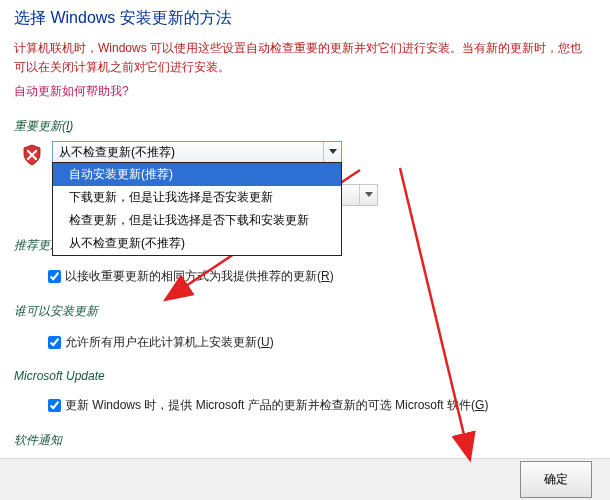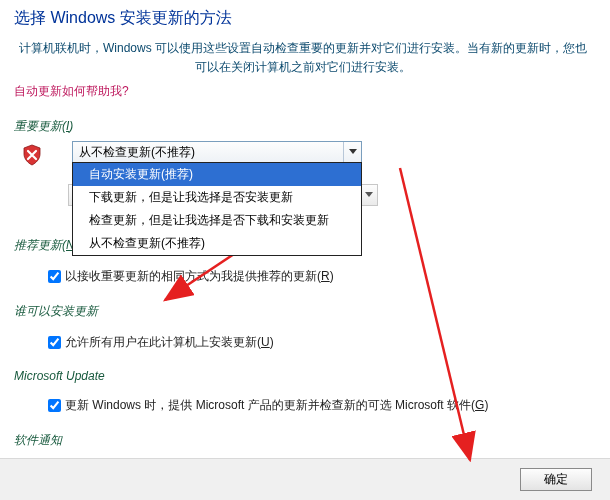--- a/index.html
+++ b/index.html
@@ -11,40 +11,40 @@
   height: 500px;
   overflow: hidden;
   position: relative;
 }
 .container { padding: 8px 18px 0 14px; }
 .title {
   color: #003399;
   font-size: 16px;
   margin-bottom: 10px;
 }
-.desc { color: #0c4a6e; line-height: 1.6; margin-bottom: 6px; text-align: center; }
+.desc { color: #b91c1c; line-height: 1.6; margin-bottom: 6px; }
 .link { color: #be185d; text-decoration: none; cursor: pointer; }
 .section-header {
   color: #17593d;
   margin-top: 18px;
   margin-bottom: 6px;
   font-style: italic;
 }
 .u { text-decoration: underline; }
 .dropdown-area {
   display: flex;
   align-items: flex-start;
   gap: 8px;
   margin-left: 6px;
   position: relative;
 }
 .shield {
   width: 24px; height: 24px; margin-top: 2px;
 }
-.dd-wrap { position: relative; width: 290px; margin-left: 20px; }
+.dd-wrap { position: relative; width: 290px; }
 .dd-sel {
   width: 290px; height: 22px;
   border: 1px solid #7a9ebd;
   background: linear-gradient(#fdfdfd, #eef2f6);
   display: flex; align-items: center;
   padding: 0 6px;
   font-size: 12px;
   cursor: pointer;
   position: relative;
 }
@@ -94,21 +94,21 @@
 .btn-bar {
   position: absolute;
   bottom: 0; left: 0; right: 0;
   height: 42px;
   background: #f0f0f0;
   border-top: 1px solid #d9d9d9;
   display: flex; align-items: center; justify-content: flex-end;
   padding-right: 18px; gap: 8px;
 }
 .btn {
-  width: 72px; height: 23px;
+  width: 72px; height: 37px;
   border: 1px solid #8a8a8a;
   background: linear-gradient(#fdfdfd,#e4e4e4);
   font-size: 12px;
   cursor: pointer;
   font-family: inherit;
 }
 .arrows { position: absolute; inset: 0; pointer-events: none; }
 </style>
 </head>
 <body>

